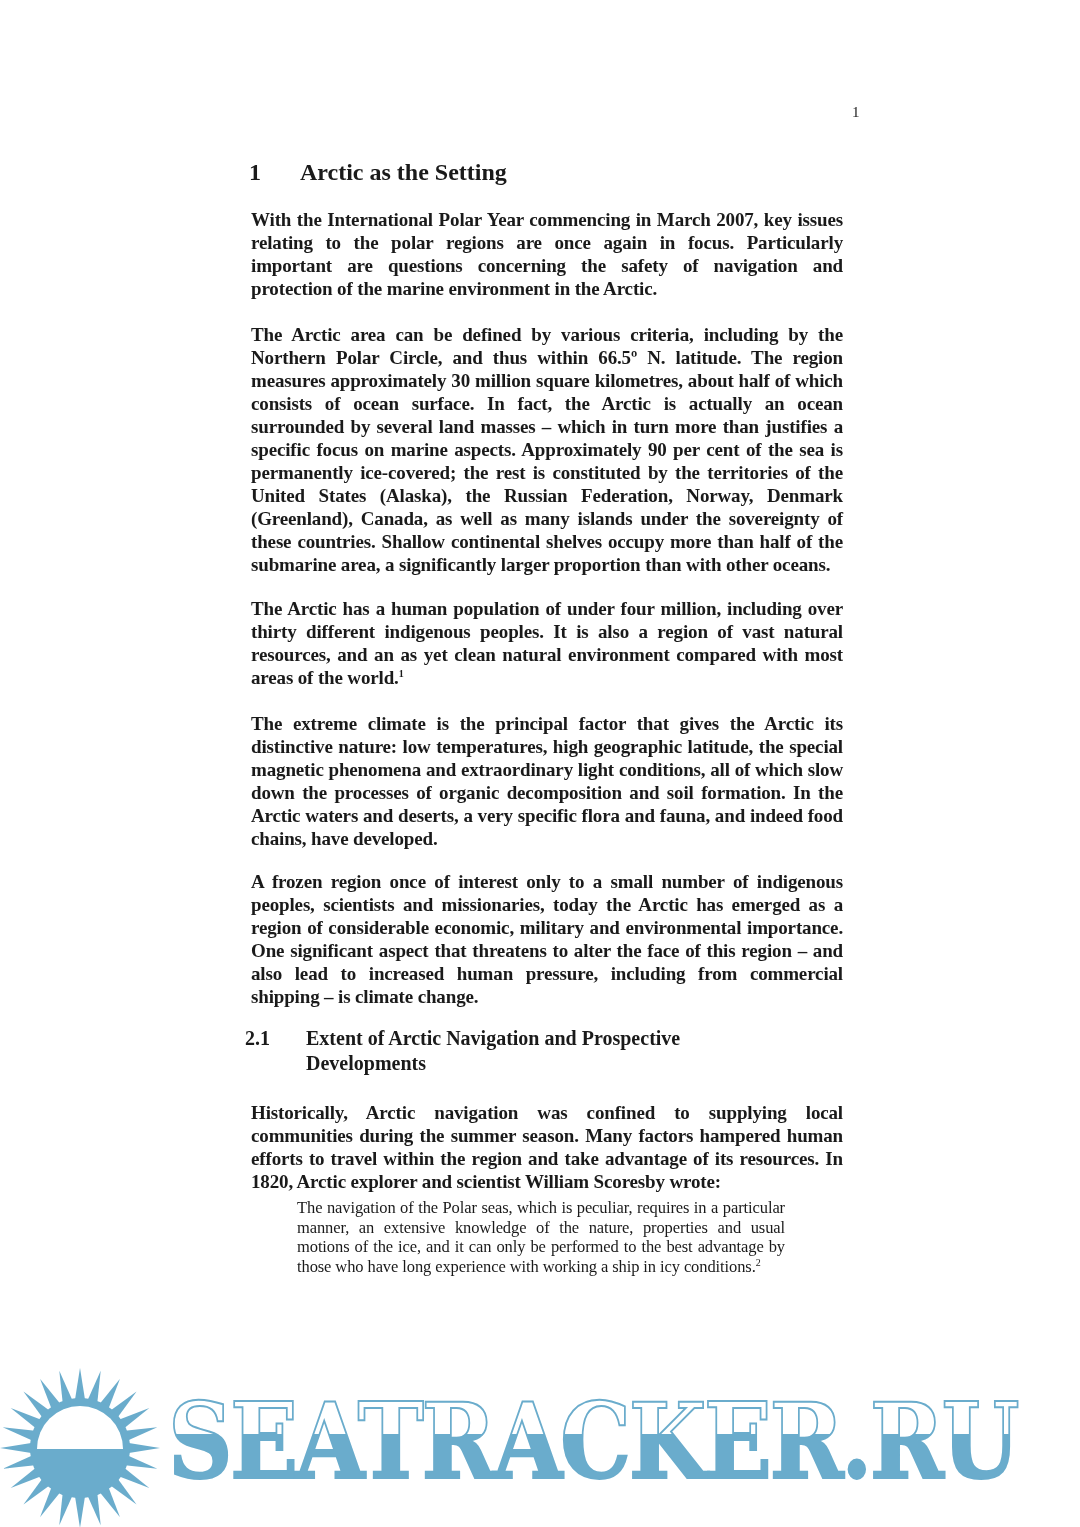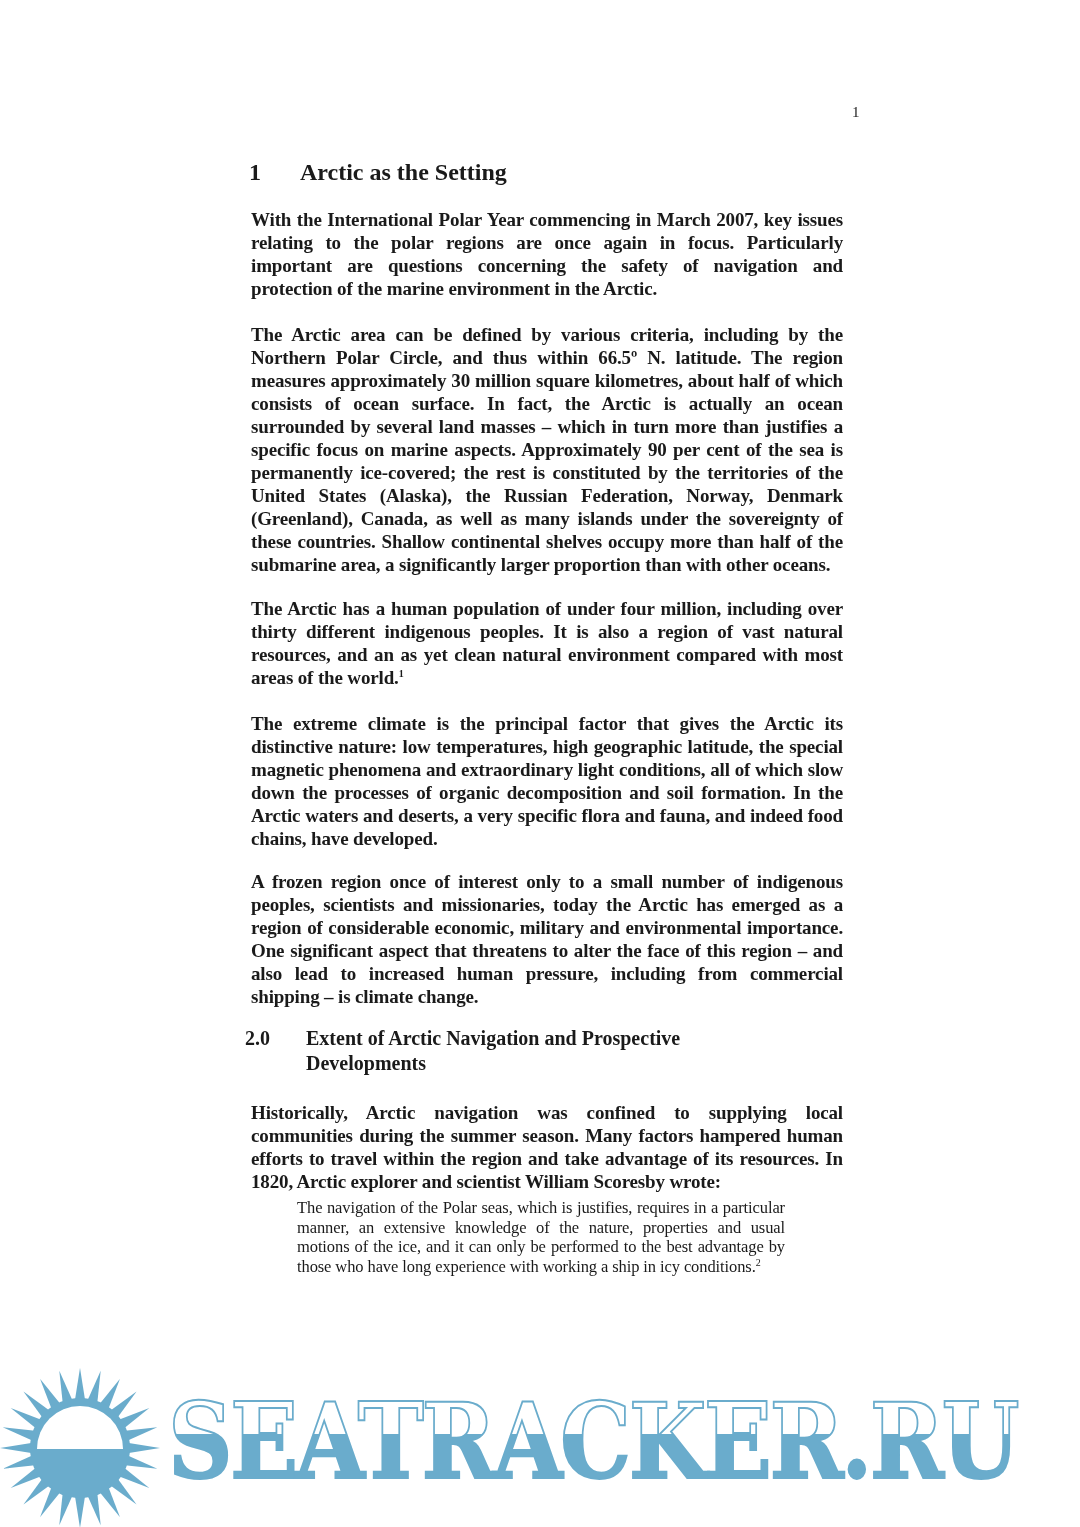--- a/index.html
+++ b/index.html
@@ -34,27 +34,27 @@
   <span class="num">1</span><span>Arctic as the Setting</span>
 </h1>
 
 <p class="para" style="top:204px">With the International Polar Year commencing in March 2007, key issues relating to the polar regions are once again in focus. Particularly important are questions concerning the safety of navigation and protection of the marine environment in the Arctic.</p>
 <p class="para" style="top:319px">The Arctic area can be defined by various criteria, including by the Northern Polar Circle, and thus within 66.5º N. latitude. The region measures approximately 30 million square kilometres, about half of which consists of ocean surface. In fact, the Arctic is actually an ocean surrounded by several land masses – which in turn more than justifies a specific focus on marine aspects. Approximately 90 per cent of the sea is permanently ice-covered; the rest is constituted by the territories of the United States (Alaska), the Russian Federation, Norway, Denmark (Greenland), Canada, as well as many islands under the sovereignty of these countries. Shallow continental shelves occupy more than half of the submarine area, a significantly larger proportion than with other oceans.</p>
 <p class="para" style="top:593px"><span> The Arctic has a human population of under four million, including over thirty different indigenous peoples. It is also a region of vast natural resources, and an as yet clean natural environment compared with most areas of the world.</span><sup>1</sup></p>
 <p class="para" style="top:708px">The extreme climate is the principal factor that gives the Arctic its distinctive nature: low temperatures, high geographic latitude, the special magnetic phenomena and extraordinary light conditions, all of which slow down the processes of organic decomposition and soil formation. In the Arctic waters and deserts, a very specific flora and fauna, and indeed food chains, have developed.</p>
 <p class="para" style="top:866px">A frozen region once of interest only to a small number of indigenous peoples, scientists and missionaries, today the Arctic has emerged as a region of considerable economic, military and environmental importance. One significant aspect that threatens to alter the face of this region – and also lead to increased human pressure, including from commercial shipping – is climate change.</p>
 
 <h2 class="h2">
-  <span class="num">2.0</span>
+  <span class="num">2.1</span>
   <span class="txt">Extent of Arctic Navigation and Prospective Developments</span>
 </h2>
 
 <p class="para" style="top:1097px">Historically, Arctic navigation was confined to supplying local communities during the summer season. Many factors hampered human efforts to travel within the region and take advantage of its resources. In 1820, Arctic explorer and scientist William Scoresby wrote:</p>
 
-<p class="quote"><span>The navigation of the Polar seas, which is justifies, requires in a particular manner, an extensive knowledge of the nature, properties and usual motions of the ice, and it can only be performed to the best advantage by those who have long experience with working a ship in icy conditions.</span><sup>2</sup></p>
+<p class="quote"><span>The navigation of the Polar seas, which is peculiar, requires in a particular manner, an extensive knowledge of the nature, properties and usual motions of the ice, and it can only be performed to the best advantage by those who have long experience with working a ship in icy conditions.</span><sup>2</sup></p>
 
 <div class="watermark">
   <svg width="165" height="162" viewBox="0 0 165 162" style="position:absolute;left:0;top:0">
     <g id="sun-rays" fill="#6aaccc">
         <polygon points="125.68114901992661,77.59327971693946 160,83 125.68114901992661,88.40672028306054"></polygon>
         <polygon points="125.52396379370484,89.60066061159425 157.27406610312545,103.70552360820166 122.72523943210851,100.04564212545247"></polygon>
         <polygon points="122.26439566684932,101.1582173936763 149.2820323027551,123 116.85767538378879,110.52293162625031"></polygon>
         <polygon points="116.12457882051427,111.47832166825236 136.5685424949238,139.5685424949238 108.47832166825236,119.12457882051427"></polygon>
         <polygon points="107.52293162625033,119.85767538378879 120,152.28203230275508 98.1582173936763,125.26439566684931"></polygon>
         <polygon points="97.04564212545247,125.72523943210851 100.70552360820166,160.27406610312545 86.60066061159425,128.52396379370484"></polygon>

